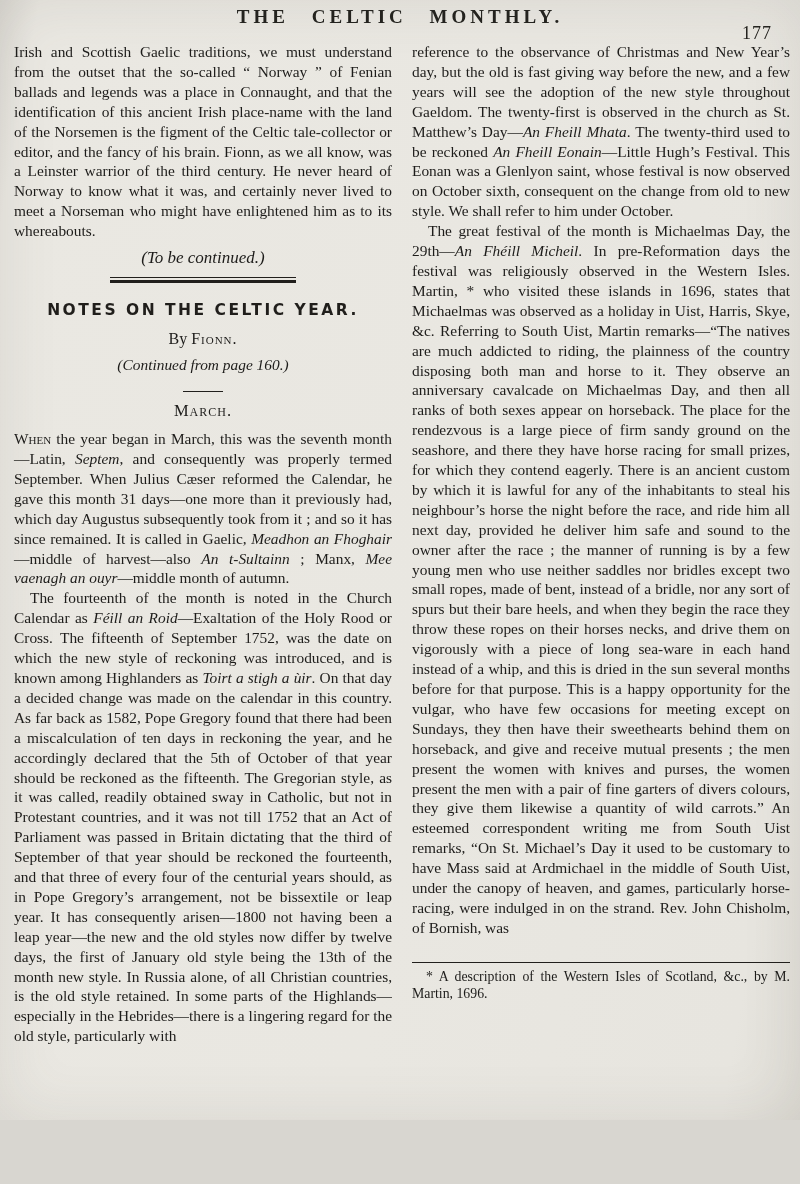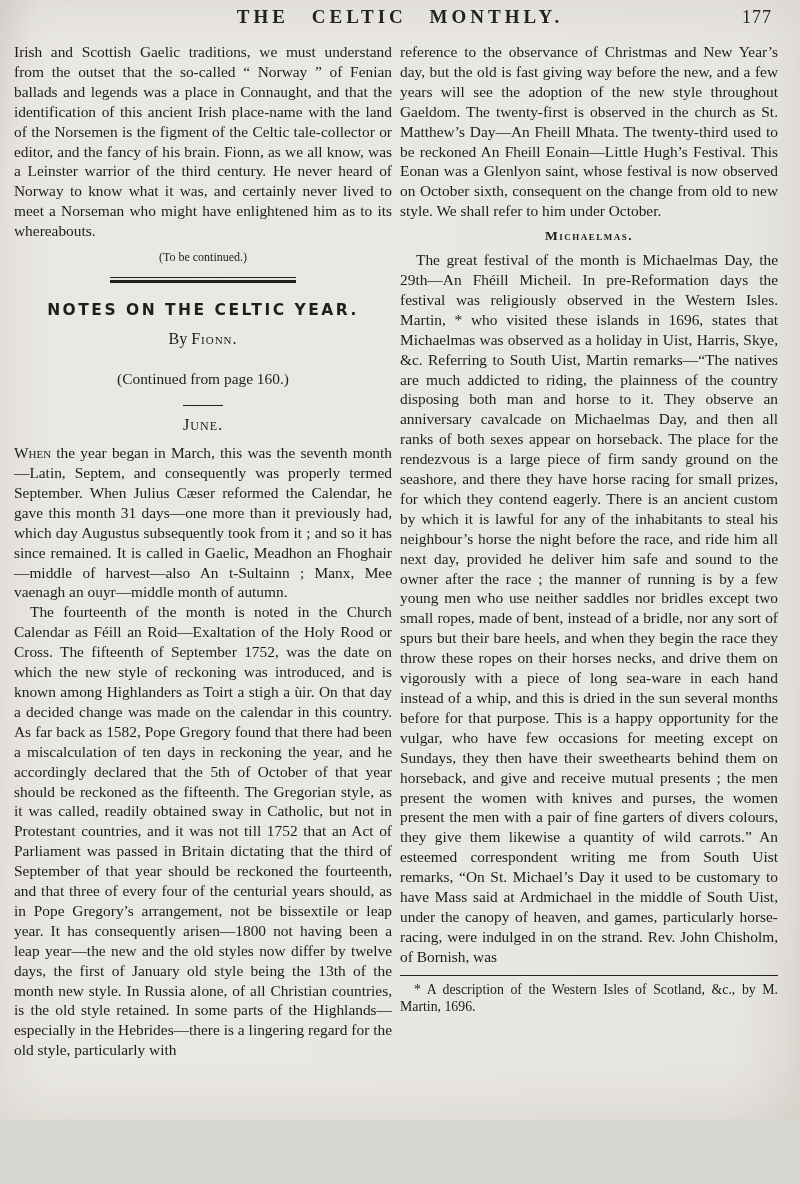--- a/index.html
+++ b/index.html
@@ -18,65 +18,65 @@
   }
   .running-head{
     position:absolute;top:6px;left:0;width:100%;height:30px;
   }
   .head-title{
     position:absolute;left:0;width:100%;text-align:center;
     font-size:19px;font-weight:bold;color:#24231f;
     letter-spacing:4px;word-spacing:14px;
   }
   .head-page-num{
-    position:absolute;right:28px;top:1px;
+    position:absolute;right:28px;top:17px;
     font-size:18px;color:#24231f;letter-spacing:1px;
   }
   .columns{
     position:absolute;top:42px;left:14px;
     width:776px;
-    display:flex;gap:8px;
+    display:flex;gap:20px;
     align-items:flex-start;
   }
   .col{
     width:378px;
     font-size:15.4px;line-height:19.9px;
     text-align:justify;
     color:#1d1c1a;
   }
   .para{margin:0;text-indent:16px;}
   .para.noindent{text-indent:0;}
-  .it,.italic{}
+  .it,.italic{font-style:italic;}
   .sc{font-variant:small-caps;}
   .center{text-align:center;}
-  .tbc{margin:7px 0 4px;text-indent:0;font-size:12px;}
+  .tbc{margin:7px 0 4px;text-indent:0;font-size:17px;}
   .rule-double{width:186px;margin:9px auto 14px;}
   .rule-double .thin{height:1px;background:#211f1c;margin-bottom:2px;}
   .rule-double .thick{height:3px;background:#211f1c;}
   .article-title{
     margin:18px 0 8px;text-align:center;
     font-family:"DejaVu Sans", sans-serif;
     font-size:15.5px;font-weight:bold;letter-spacing:2.5px;
     color:#201e1b;
   }
-  .byline{text-align:center;font-size:16px;margin:4px 0 20px;}
+  .byline{text-align:center;font-size:16px;margin:4px 0 6px;}
   .byline .sc{letter-spacing:1px;}
   .continued{font-size:15.4px;margin:4px 0 16px;}
   .rule-short{width:40px;height:1.5px;background:#211f1c;margin:7px auto 9px;}
   .section-heading{
     margin:4px 0 8px;text-align:center;
     font-variant:small-caps;font-weight:normal;
     font-size:16.5px;letter-spacing:1px;
   }
   .subsection-heading{
     margin:5px 0 4px;text-align:center;
     font-weight:bold;font-size:13.5px;letter-spacing:1.5px;
     font-variant:small-caps;
   }
-  .footnote{margin-top:8px;}
+  .footnote{margin-top:24px;}
   .footnote-rule{width:100%;height:1px;background:#211f1c;margin-bottom:5px;}
   .footnote-text{
     margin:0;font-size:13.8px;line-height:17.5px;
     text-indent:14px;text-align:justify;
   }
 </style>
 </head>
 <body>
 
 <div class="page">
@@ -94,29 +94,28 @@
 
       <div class="rule-double">
         <div class="thin"></div>
         <div class="thick"></div>
       </div>
 
       <h2 class="article-title">NOTES ON THE CELTIC YEAR.</h2>
       <div class="byline"><span>By </span><span class="sc">Fionn.</span></div>
       <div class="continued italic center">(Continued from page 160.)</div>
       <div class="rule-short"></div>
-      <h3 class="section-heading">June.</h3>
+      <h3 class="section-heading">March.</h3>
 
       <p class="para noindent"><span class="sc">When</span><span> the year began in March, this was the seventh month—Latin, </span><span class="it">Septem</span><span>, and consequently was properly termed September. When Julius Cæser reformed the Calendar, he gave this month 31 days—one more than it previously had, which day Augustus subsequently took from it ; and so it has since remained. It is called in Gaelic, </span><span class="it">Meadhon an Fhoghair</span><span>—middle of harvest—also </span><span class="it">An t-Sultainn</span><span> ; Manx, </span><span class="it">Mee vaenagh an ouyr</span><span>—middle month of autumn.</span></p>
       <p class="para"><span>The fourteenth of the month is noted in the Church Calendar as </span><span class="it">Féill an Roid</span><span>—Exaltation of the Holy Rood or Cross. The fifteenth of September 1752, was the date on which the new style of reckoning was introduced, and is known among Highlanders as </span><span class="it">Toirt a stigh a ùir</span><span>. On that day a decided change was made on the calendar in this country. As far back as 1582, Pope Gregory found that there had been a miscalculation of ten days in reckoning the year, and he accordingly declared that the 5th of October of that year should be reckoned as the fifteenth. The Gregorian style, as it was called, readily obtained sway in Catholic, but not in Protestant countries, and it was not till 1752 that an Act of Parliament was passed in Britain dictating that the third of September of that year should be reckoned the fourteenth, and that three of every four of the centurial years should, as in Pope Gregory’s arrangement, not be bissextile or leap year. It has consequently arisen—1800 not having been a leap year—the new and the old styles now differ by twelve days, the first of January old style being the 13th of the month new style. In Russia alone, of all Christian countries, is the old style retained. In some parts of the Highlands—especially in the Hebrides—there is a lingering regard for the old style, particularly with</span></p>
     </div>
 
     <div class="col">
       <p class="para noindent"><span>reference to the observance of Christmas and New Year’s day, but the old is fast giving way before the new, and a few years will see the adoption of the new style throughout Gaeldom. The twenty-first is observed in the church as St. Matthew’s Day—</span><span class="it">An Fheill Mhata</span><span>. The twenty-third used to be reckoned </span><span class="it">An Fheill Eonain</span><span>—Little Hugh’s Festival. This Eonan was a Glenlyon saint, whose festival is now observed on October sixth, consequent on the change from old to new style. We shall refer to him under October.</span></p>
-      <h3 class="subsection-heading">Michaelmas.</h3>
       <p class="para"><span>The great festival of the month is Michaelmas Day, the 29th—</span><span class="it">An Fhéill Micheil</span><span>. In pre-Reformation days the festival was religiously observed in the Western Isles. Martin, * who visited these islands in 1696, states that Michaelmas was observed as a holiday in Uist, Harris, Skye, &amp;c. Referring to South Uist, Martin remarks—“The natives are much addicted to riding, the plainness of the country disposing both man and horse to it. They observe an anniversary cavalcade on Michaelmas Day, and then all ranks of both sexes appear on horseback. The place for the rendezvous is a large piece of firm sandy ground on the seashore, and there they have horse racing for small prizes, for which they contend eagerly. There is an ancient custom by which it is lawful for any of the inhabitants to steal his neighbour’s horse the night before the race, and ride him all next day, provided he deliver him safe and sound to the owner after the race ; the manner of running is by a few young men who use neither saddles nor bridles except two small ropes, made of bent, instead of a bridle, nor any sort of spurs but their bare heels, and when they begin the race they throw these ropes on their horses necks, and drive them on vigorously with a piece of long sea-ware in each hand instead of a whip, and this is dried in the sun several months before for that purpose. This is a happy opportunity for the vulgar, who have few occasions for meeting except on Sundays, they then have their sweethearts behind them on horseback, and give and receive mutual presents ; the men present the women with knives and purses, the women present the men with a pair of fine garters of divers colours, they give them likewise a quantity of wild carrots.” An esteemed correspondent writing me from South Uist remarks, “On St. Michael’s Day it used to be customary to have Mass said at Ardmichael in the middle of South Uist, under the canopy of heaven, and games, particularly horse-racing, were indulged in on the strand. Rev. John Chisholm, of Bornish, was</span></p>
 
       <div class="footnote">
         <div class="footnote-rule"></div>
         <p class="footnote-text">* A description of the Western Isles of Scotland, &amp;c., by M. Martin, 1696.</p>
       </div>
     </div>
 
   </div>
 </div>

